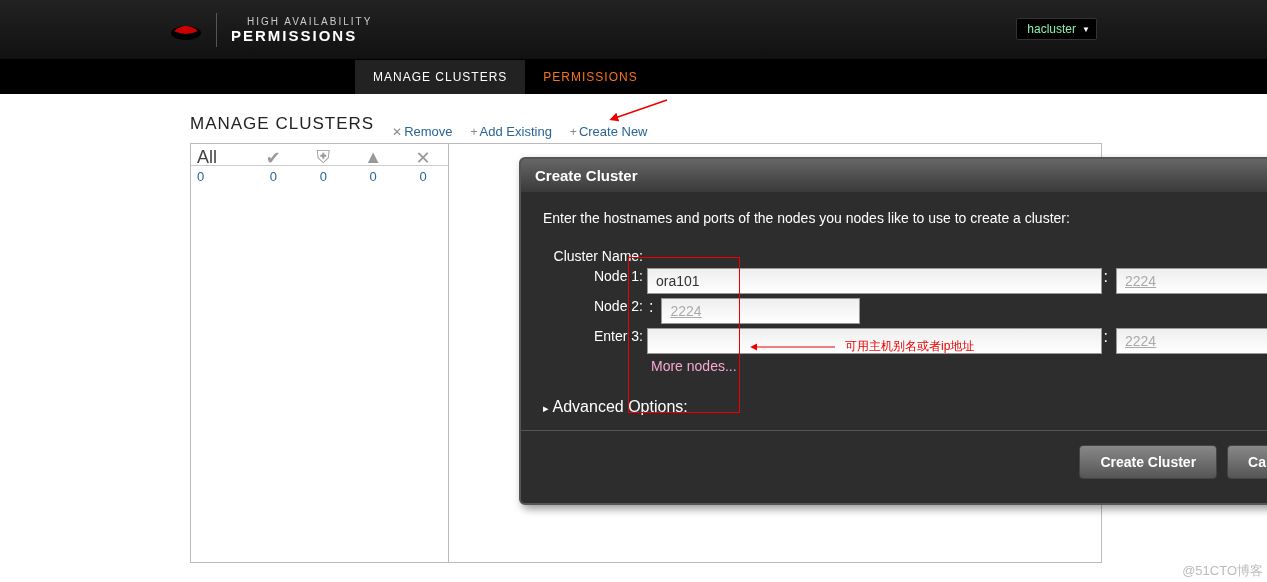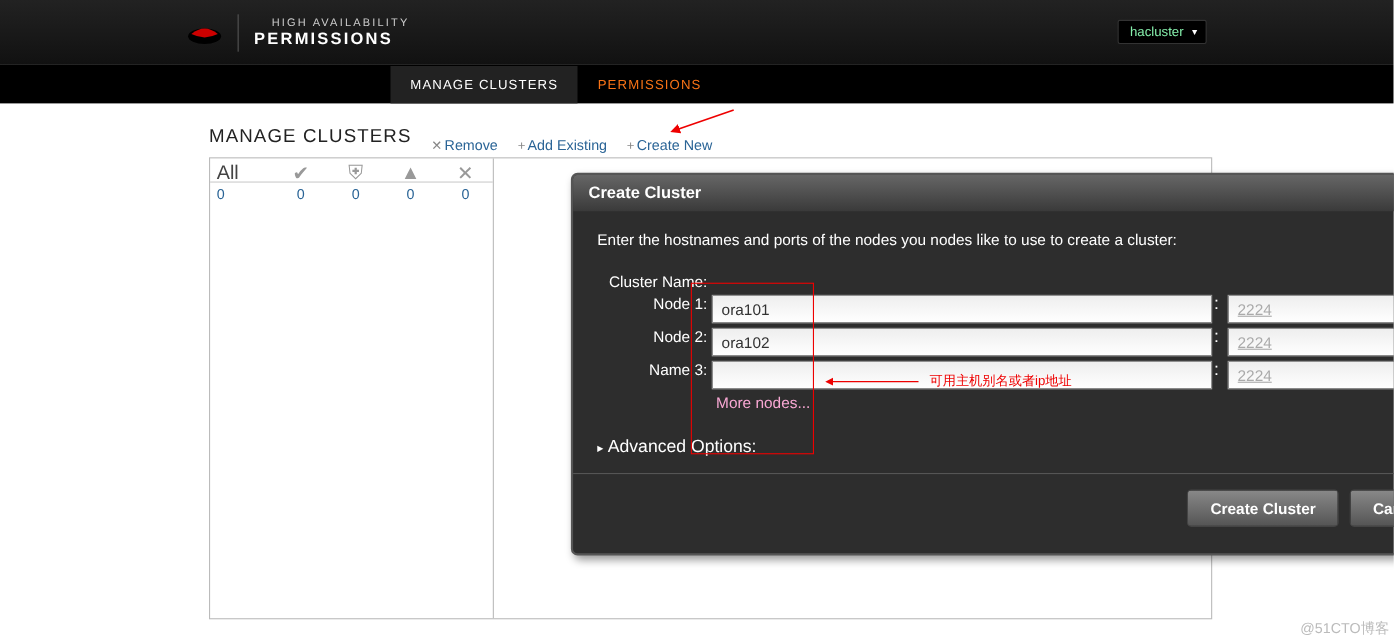--- a/index.html
+++ b/index.html
@@ -140,26 +140,25 @@
       <div class="form-label">Cluster Name:</div>
     </div>
     <div class="form-row">
       <div class="form-label">Node 1:</div>
       <input class="form-input" value="ora101" style="">
       <span class="colon-sep">:</span>
       <input class="form-input port" value="2224" style="">
     </div>
     <div class="form-row">
       <div class="form-label">Node 2:</div>
-      <input class="form-input" value="ora102" style="">
       <span class="colon-sep">:</span>
       <input class="form-input port" value="2224" style="">
     </div>
     <div class="form-row">
-      <div class="form-label">Name 3:</div>
+      <div class="form-label">Enter 3:</div>
       <input class="form-input" value="" style="">
       <span class="colon-sep">:</span>
       <input class="form-input port" value="2224" style="">
     </div>
     <div class="more-nodes">More nodes...</div>
 
     <div class="adv-options">Advanced Options:</div>
 
     <div class="dialog-divider"></div>
     <div class="dialog-buttons">

